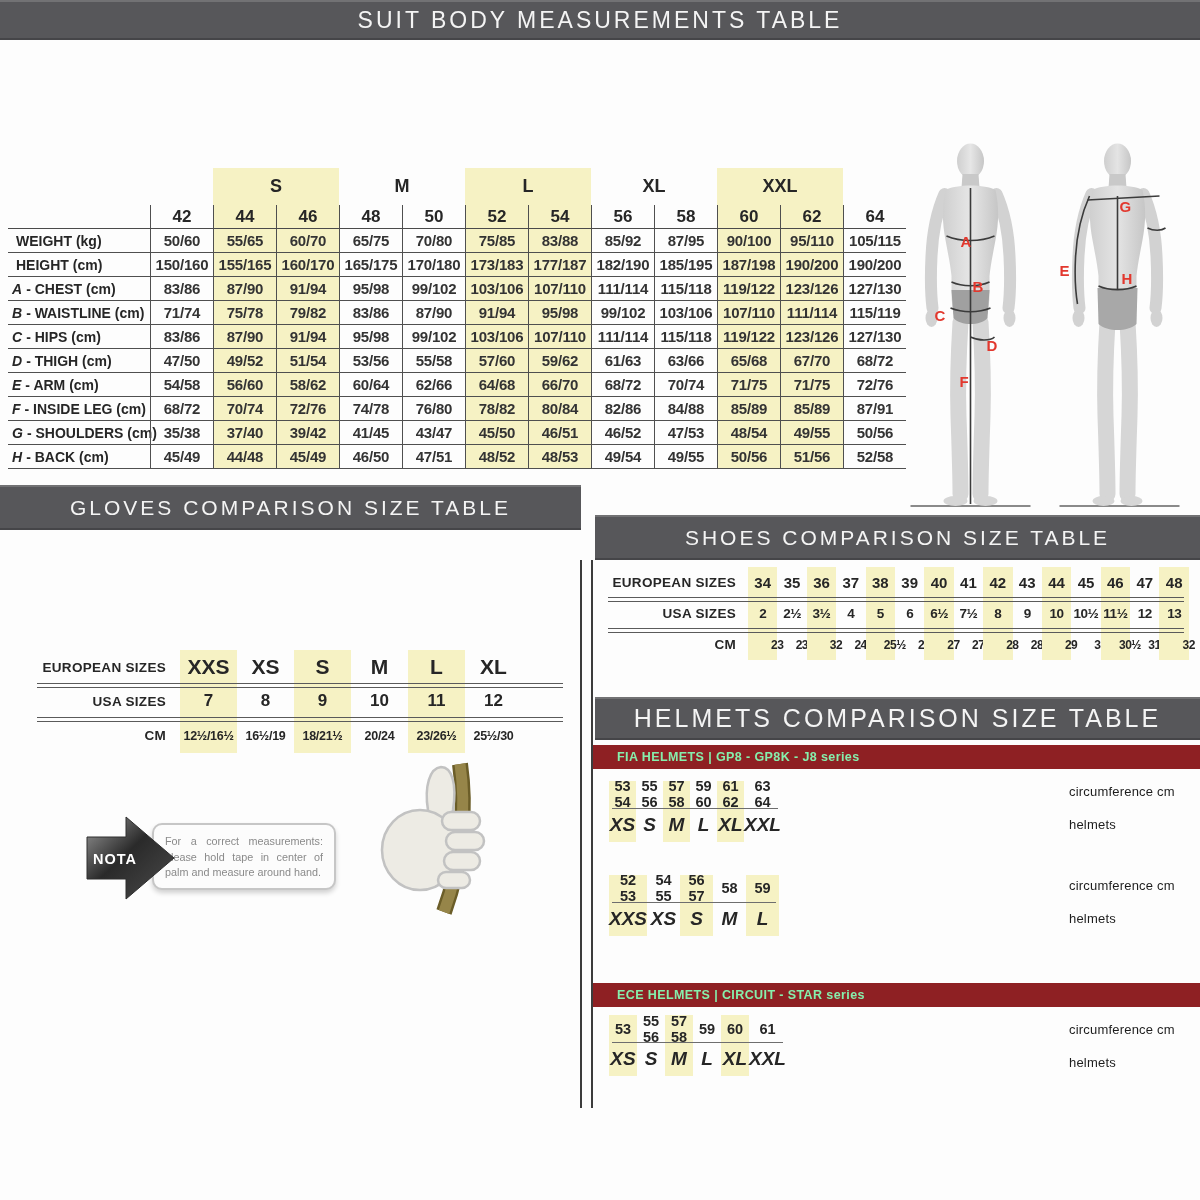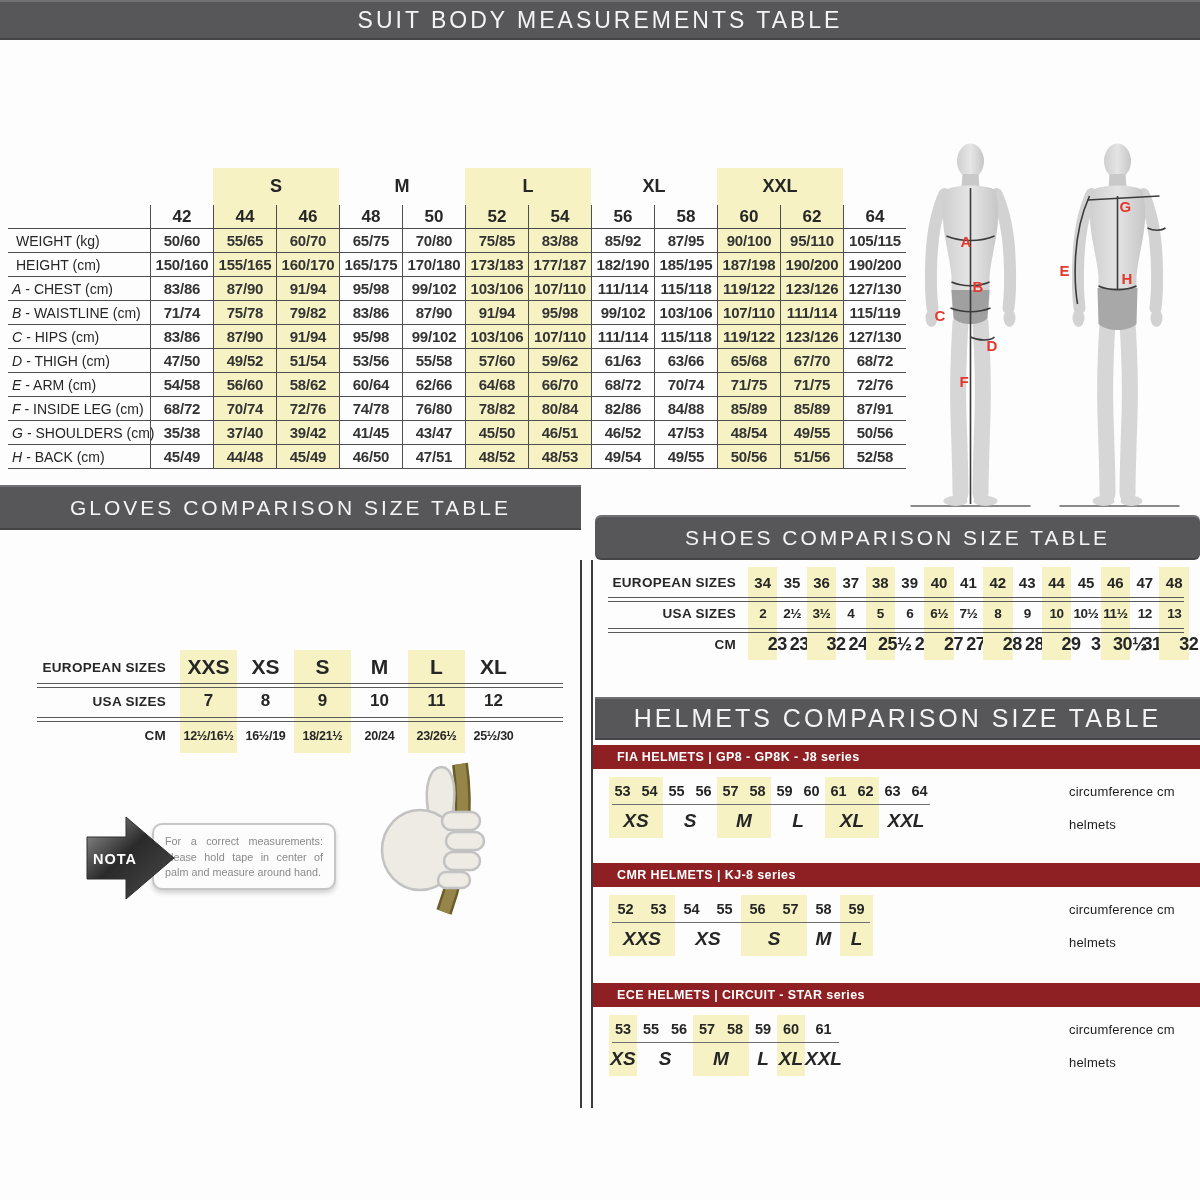--- a/index.html
+++ b/index.html
@@ -4,34 +4,34 @@
 <style>
   * { margin:0; padding:0; box-sizing:border-box; }
   body { background:#fff; font-family:"Liberation Sans","DejaVu Sans",sans-serif; }
   .page { position:relative; width:1200px; height:1200px; background:#fdfdfd; overflow:hidden; color:#262626; }
 
   
   .gbar { position:absolute; background:#57575a; color:#f4f4f4; display:flex; align-items:center; justify-content:center;
           font-size:23px; letter-spacing:3px; box-shadow:inset 0 2px 0 rgba(255,255,255,.16), inset 0 -2px 0 rgba(0,0,0,.2); }
   #suit-hdr   { left:0;   top:97;  width:1200px; height:40px; }
   #gloves-hdr { left:0;   top:485px; width:581px; height:45px; font-size:21px; }
-  #shoes-hdr  { left:595px; top:515px; width:605px; height:45px; font-size:21px;border-radius:6px; }
+  #shoes-hdr  { left:595px; top:515px; width:605px; height:45px; font-size:21px; }
   #helmets-hdr{ left:595px; top:697px; width:605px; height:43px; font-size:25px; }
 
   .hl { background:#f6f2c4; }
   .dc { display:contents; }
 
   
   #suit-table { position:absolute; left:8px; top:168px; display:grid;
                 grid-template-columns:142px repeat(12,63px); grid-template-rows:37px 24px repeat(10,24px); }
   .bandcell { display:flex; align-items:center; justify-content:center; font-weight:bold; font-size:18px; }
   .lblhead  { border-bottom:1.6px solid #4a4a4a; }
   .szcell   { display:flex; align-items:center; justify-content:center; font-weight:bold; font-size:17px;
               border-left:1.2px solid #4f4f4f; border-bottom:1.6px solid #4a4a4a; }
-  .lblcell  { display:flex; align-items:center; padding-left:4px; font-weight:normal; font-size:14px;
+  .lblcell  { display:flex; align-items:center; padding-left:4px; font-weight:bold; font-size:14px;
               border-bottom:1.3px solid #4f4f4f; white-space:nowrap; }
   .lblcell i{ font-style:italic; margin-right:4px; }
   .datacell { display:flex; align-items:center; justify-content:center; font-weight:bold; font-size:15px; letter-spacing:-0.2px;
               border-left:1.2px solid #4f4f4f; border-bottom:1.3px solid #4f4f4f; color:#333; }
 
   
   #mannequins { position:absolute; left:898px; top:140px; display:flex; gap:2px; }
   .fig-letter { font-weight:bold; font-size:15px; fill:#e2382e; }
 
   
@@ -55,35 +55,35 @@
 
   
   #shoes-table { position:absolute; left:600px; top:567px; width:592px; display:flex; }
   .slabels { width:148px; display:flex; flex-direction:column; }
   .slabel { height:31px; display:flex; align-items:center; justify-content:flex-end; padding-right:12px;
             font-weight:bold; font-size:13.5px; letter-spacing:.3px; }
   .scol { width:29.4px; display:flex; flex-direction:column; align-items:center; }
   .scol > div { display:flex; align-items:center; justify-content:center; font-weight:bold; }
   .s-eu { height:31px; font-size:15px; }
   .s-usa{ height:31px; font-size:13.5px; letter-spacing:-0.5px; }
-  .s-cm { height:31px; font-size:18px; letter-spacing:-0.5px;margin-left:29px; }
+  .s-cm { height:31px; font-size:12px; letter-spacing:-0.5px;margin-left:29px; }
   #shoes-table .rule { left:8px; width:576px; }
   #srule1 { top:30px; } #srule2 { top:61px; }
 
   
   #helmets-area { position:absolute; left:593px; top:745px; width:607px; height:345px; }
   .sec { position:absolute; left:0; width:607px; }
   .sec:nth-of-type(1){ top:0; } .sec:nth-of-type(2){ top:118px; } .sec:nth-of-type(3){ top:238px; }
-  .hbar { height:24px; background:#8e2023; color:#ffffff; font-weight:bold; font-size:12.5px;
+  .hbar { height:24px; background:#8e2023; color:#86efac; font-weight:bold; font-size:12.5px;
           display:flex; align-items:center; padding-left:24px; letter-spacing:.4px; }
   .hbody { position:relative; margin-top:8px; margin-left:16px; }
   .hgroups { display:inline-flex; position:relative; }
   .hgroups::after { content:""; position:absolute; left:3px; right:3px; top:27px; border-top:1.4px solid #6e6e6e; }
   .hgroup { display:flex; flex-direction:column; align-items:stretch; }
-  .hcms { display:flex; height:27px; align-items:center; justify-content:center; }
+  .hcms { display:flex; height:27px; align-items:center; justify-content:center;flex-direction:column; }
   .hcm { width:27px; text-align:center; font-weight:bold; font-size:14.5px; }
   .hcm:only-child { width:62px; }
   .sec:nth-of-type(2) .hcm { width:33px; }
   .sec:nth-of-type(3) .hcm { width:28px; }
   .hsize { height:34px; display:flex; align-items:center; justify-content:center;
            font-weight:bold; font-style:italic; font-size:19px; }
   .hlabel { position:absolute; left:460px; font-size:13px; color:#1d1d1d; letter-spacing:.2px; }
   .hlabel.l1 { top:7px; } .hlabel.l2 { top:40px; }
 
   
@@ -524,21 +524,20 @@
               </div>
                 <div class="hsize">XXL</div>
               </div>
             </div>
           <div class="hlabel l1">circumference cm</div>
           <div class="hlabel l2">helmets</div>
         </div>
       </div>
 
       <div class="sec">
-        <div class="hbar">CMR HELMETS  |  KJ-8 series</div>
         <div class="hbody">
           <div class="hgroups">
 
               <div class="hgroup hl">
                 <div class="hcms">
 
                 <div class="hcm">52</div>
                 <div class="hcm">53</div>
               </div>
                 <div class="hsize">XXS</div>

